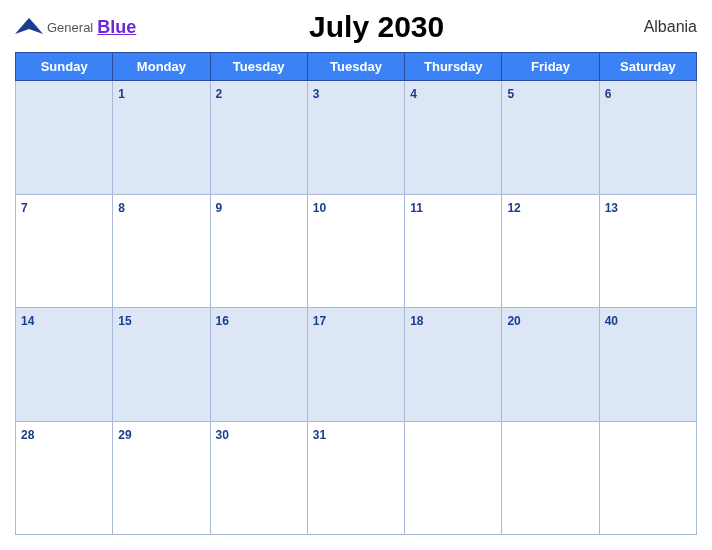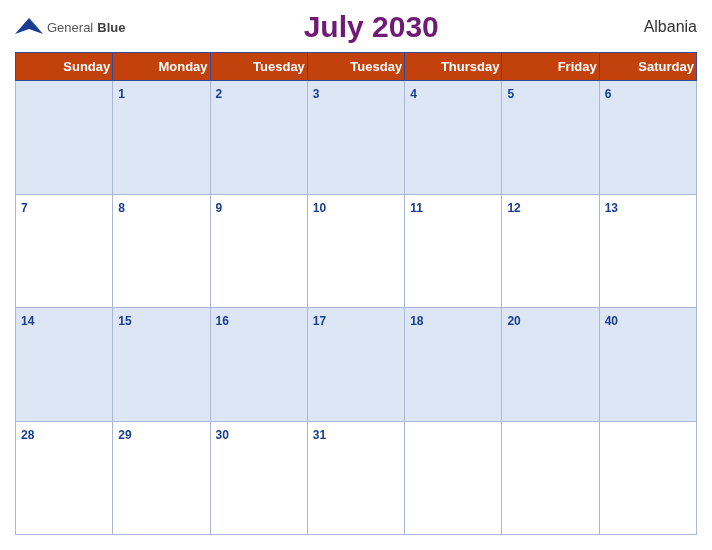--- a/index.html
+++ b/index.html
@@ -26,57 +26,58 @@
       gap: 4px;
     }
 
     .logo-text-general {
       font-size: 13px;
       color: #555;
       font-weight: normal;
     }
 
     .logo-text-blue {
-      font-size: 13px;
-      color: #404040;
+      font-size: 18px;
+      color: #6d28d9;
       font-weight: bold;
+      text-decoration: underline;
     }
 
     .logo-bird {
       width: 28px;
       height: 22px;
     }
 
     .month-title {
       font-size: 30px;
-      color: #701a75;
+      color: #000000;
       font-weight: bold;
       text-align: center;
       flex: 1;
     }
 
     .country-label {
       font-size: 16px;
       color: #333;
       min-width: 80px;
       text-align: right;
     }
 
     .calendar-table {
       width: 100%;
       border-collapse: collapse;
       flex: 1;
     }
 
     .calendar-table thead tr th {
-      background-color: #c2410c;
+      background-color: #3b82f6;
       color: #fff;
       font-size: 13px;
       font-weight: bold;
-      text-align: right;
+      text-align: center;
       padding: 6px 2px;
       border: 1px solid #2a4da0;
     }
 
     .calendar-table tbody tr td {
       border: 1px solid #aab8d8;
       vertical-align: top;
       padding: 3px 5px;
       width: calc(100% / 7);
       height: 72px;

